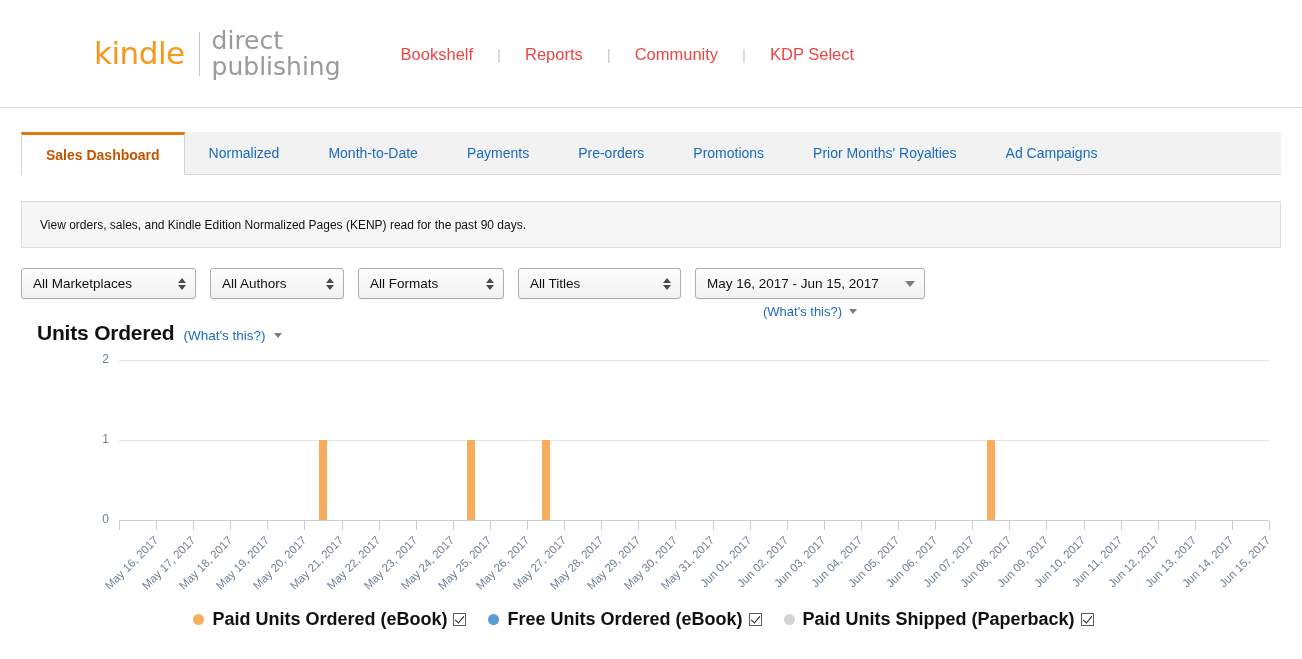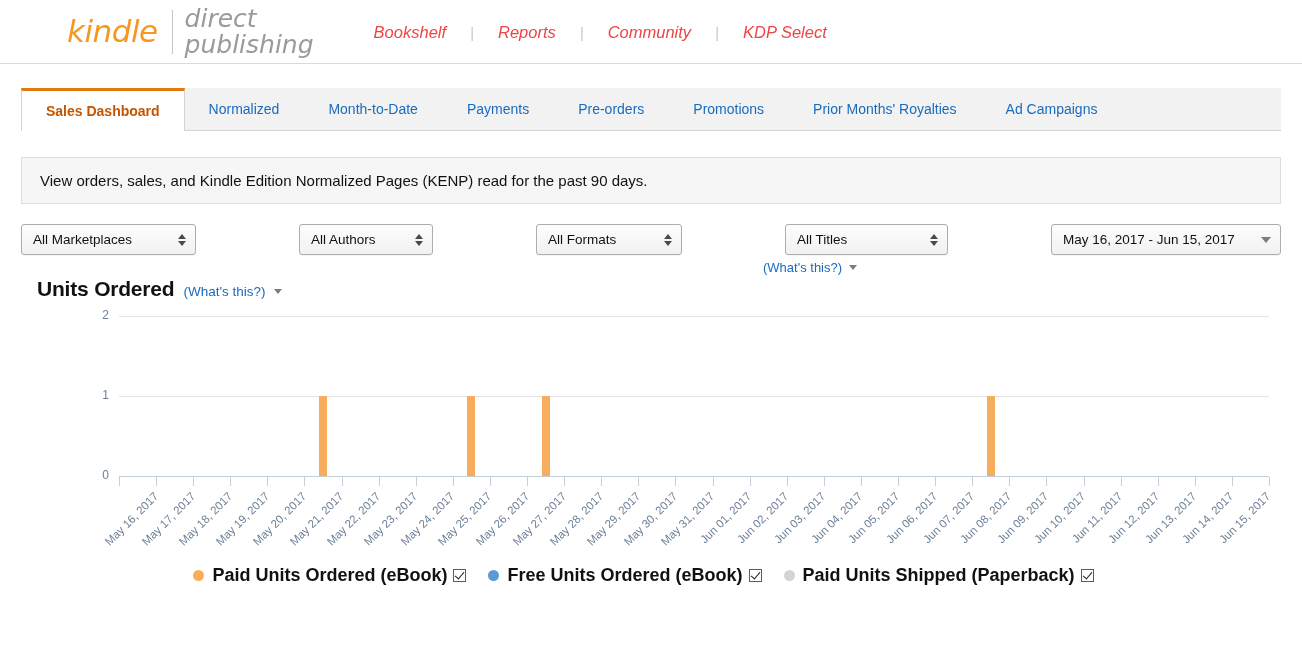--- a/index.html
+++ b/index.html
@@ -8,27 +8,26 @@
     width:1302px; height:659px;
     background:#ffffff;
     font-family:"Liberation Sans", sans-serif;
     font-size:13px;
     color:#111111;
     overflow:hidden;
   }
 
   
   .header {
-    height:64px;
+    height:108px;
     border-bottom:1px solid #d9d9d9;
     display:flex;
     align-items:center;
-    padding-left:67px;
+    padding-left:94px;
     background:#ffffff;
-    font-style:italic;
   }
   .logo { display:flex; align-items:center; }
   .logo-kindle {
     font-size:31px;
     color:#f7981d;
     letter-spacing:-0.5px;
     line-height:1;
     font-family:"DejaVu Sans", sans-serif;
     font-weight:400;
   }
@@ -105,31 +104,30 @@
   .content { padding:0 21px; }
 
   .notice {
     margin-top:26px;
     height:47px;
     background:#f6f6f6;
     border:1px solid #dddddd;
     display:flex;
     align-items:center;
     padding-left:18px;
-    font-size:15px;
+    font-size:12px;
     color:#111111;
   }
 
   
   .filters {
     margin-top:20px;
     display:flex;
     align-items:flex-start;
     position:relative;
-    justify-content:space-between;
   }
   .sel {
     height:31px;
     border:1px solid #adadad;
     border-radius:3px;
     background:linear-gradient(to bottom,#fdfdfd 0%, #f1f1f1 100%);
     display:flex;
     align-items:center;
     justify-content:space-between;
     padding:0 9px 0 11px;

